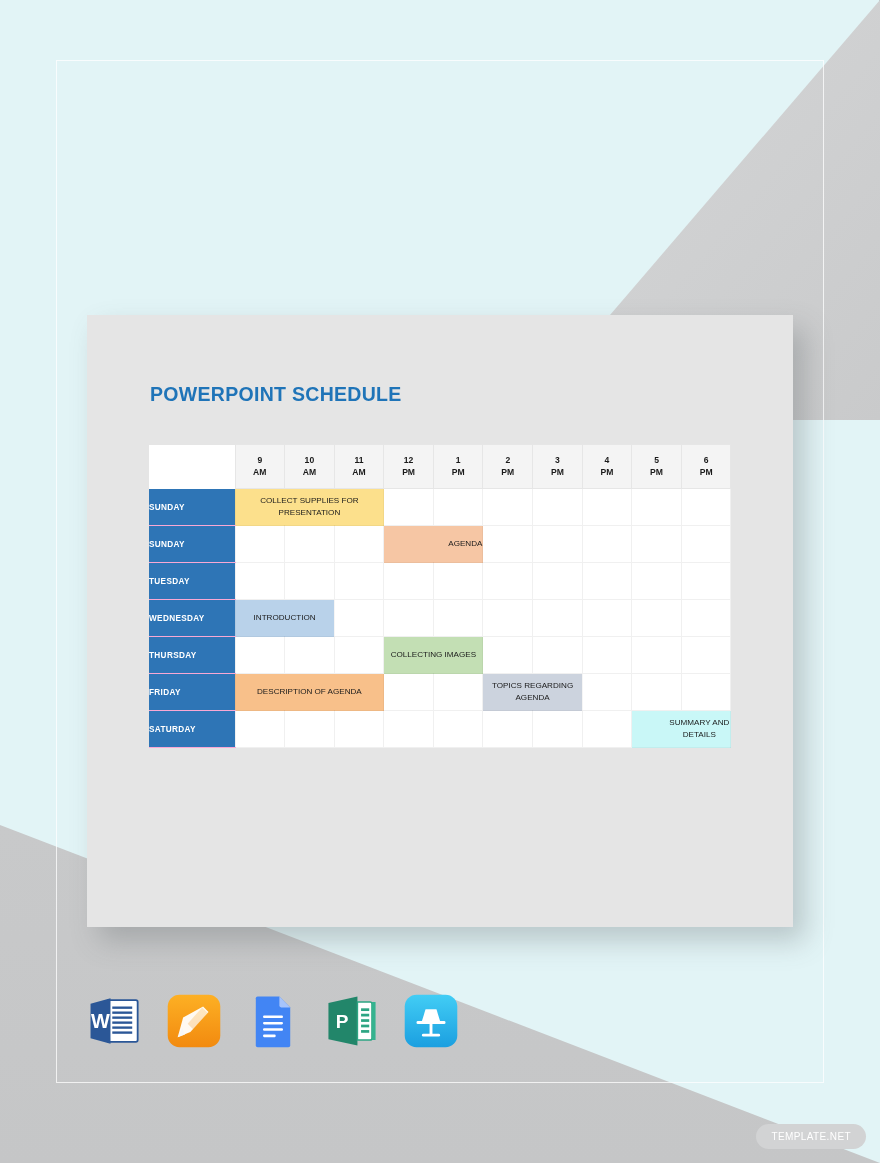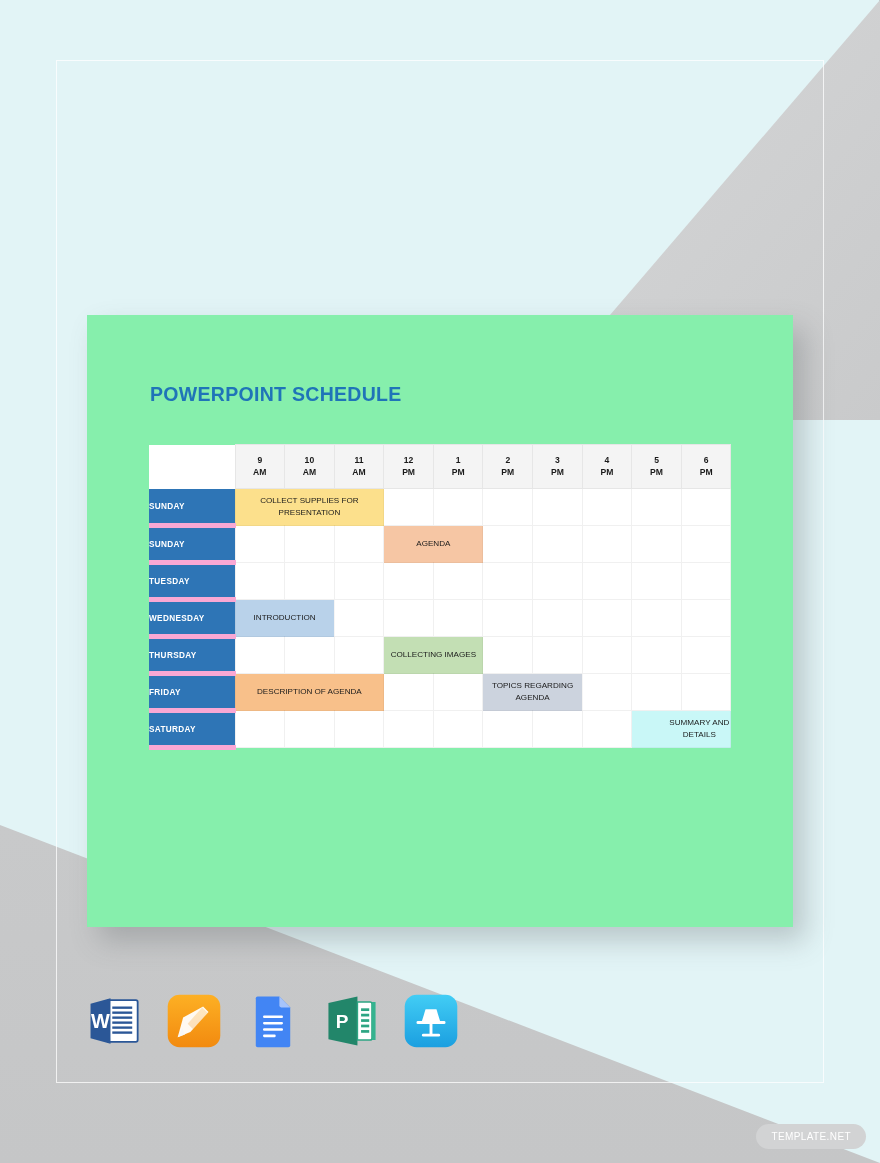--- a/index.html
+++ b/index.html
@@ -51,21 +51,21 @@
     left: 56px; top: 60px; right: 56px; bottom: 80px;
     border: 1px solid rgba(255,255,255,.75);
     pointer-events: none;
   }
 
   
   .doc-card {
     position: absolute;
     left: 87px; top: 315px;
     width: 706px; height: 612px;
-    background: #86efac;
+    background: #e5e5e5;
     box-shadow: 12px 14px 26px rgba(90,95,100,.30);
   }
 
   .doc-title {
     position: absolute;
     left: 63px; top: 68px;
     font-size: 19.5px;
     font-weight: bold;
     letter-spacing: .3px;
     color: #1f74b8;
@@ -102,21 +102,21 @@
 
   .day-cell {
     width: 86px; height: 37px;
     background: #2e75b6;
     color: #ffffff;
     font-size: 8.2px;
     font-weight: bold;
     letter-spacing: .35px;
     padding-left: 9px;
     border-top: 1px solid #ffffff;
-    border-bottom: 5px solid #f9a8d4;
+    border-bottom: 1px solid #f9a8d4;
     vertical-align: middle;
     white-space: nowrap;
   }
 
   .slot {
     height: 37px;
     background: #ffffff;
     border: 1px solid #f0f0f0;
   }
 
@@ -226,21 +226,21 @@
             <td class="slot"></td>
             <td class="slot"></td>
             <td class="slot"></td>
             <td class="slot"></td>
           </tr>
           <tr>
             <td class="day-cell">SUNDAY</td>
             <td class="slot"></td>
             <td class="slot"></td>
             <td class="slot"></td>
-            <td class="event" colspan="2" style="background: rgb(246, 198, 164);">AGENDA</td>
+            <td class="event" colspan="2" style="background: rgb(246, 198, 164); text-align: right;">AGENDA</td>
             <td class="slot"></td>
             <td class="slot"></td>
             <td class="slot"></td>
             <td class="slot"></td>
             <td class="slot"></td>
           </tr>
           <tr>
             <td class="day-cell">TUESDAY</td>
             <td class="slot"></td>
             <td class="slot"></td>

